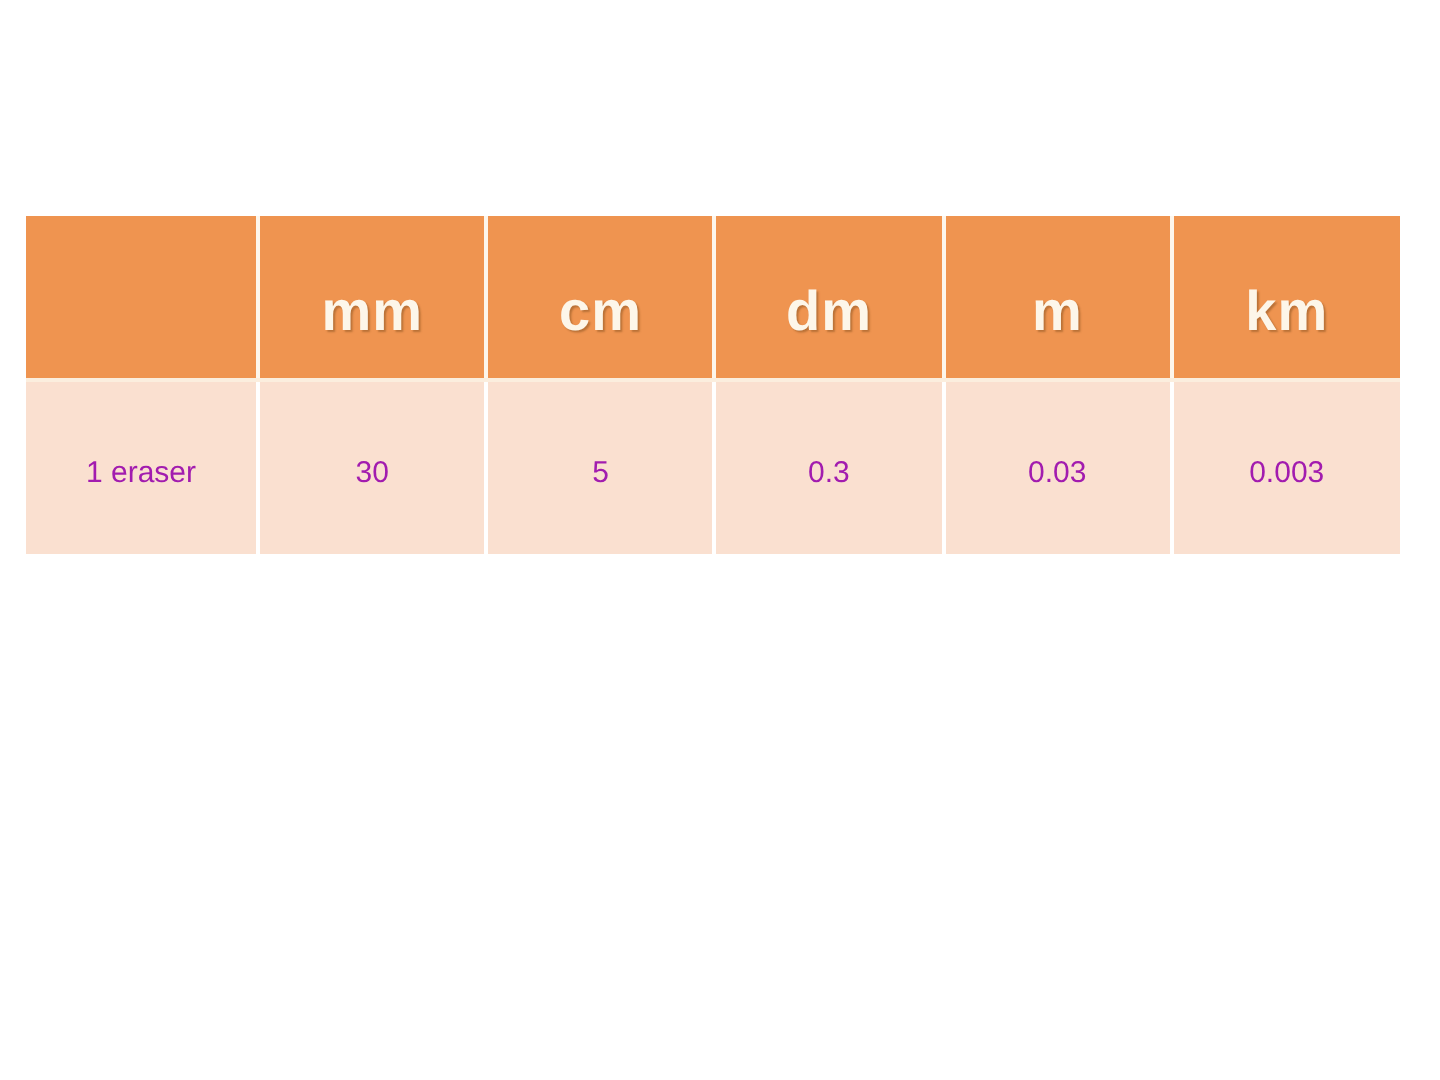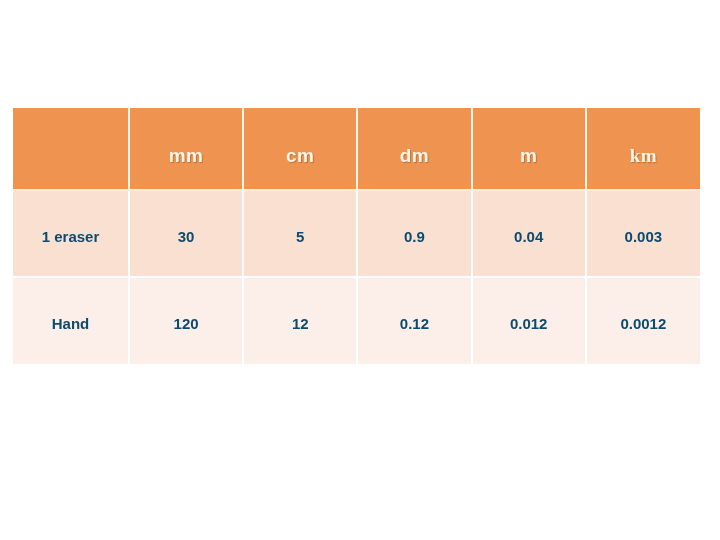--- a/index.html
+++ b/index.html
@@ -43,30 +43,29 @@
     height: 82px;
   }
   #conversion-table thead th {
     background: #ef9450;
     border-right: 2px solid #fdf6ec;
     border-bottom: 2px solid #fbeede;
     padding: 0;
     margin: 0;
     vertical-align: middle;
     text-align: center;
-    font-size: 19px;
+    font-size: 28px;
     font-weight: bold;
     color: #fdf6e9;
     letter-spacing: 0.5px;
     text-shadow: 1px 1px 1px rgba(120, 70, 25, 0.45);
     line-height: 1;
   }
   #conversion-table thead th:last-child {
     border-right: none;
-    font-family: Liberation Serif, serif;
   }
   #conversion-table thead th .hcell {
     display: block;
     padding-top: 14px;   
   }
   #conversion-table thead th.corner-cell {
     text-shadow: none;
   }
 
   
@@ -77,22 +76,22 @@
   #conversion-table tbody tr.row-b td { background: #fcefea; }
 
   #conversion-table tbody td {
     border-right: 2px solid #ffffff;
     border-bottom: 2px solid #ffffff;
     padding: 0;
     margin: 0;
     vertical-align: middle;
     text-align: center;
     font-size: 15px;
-    font-weight: bold;
-    color: #0c4a6e;
+    font-weight: normal;
+    color: #a21caf;
     line-height: 1;
   }
   #conversion-table tbody td:last-child {
     border-right: none;
   }
   #conversion-table tbody tr:last-child td {
     border-bottom: none;
   }
   #conversion-table tbody td .bcell {
     display: block;
@@ -146,47 +145,27 @@
         <td class="label-cell">
           <span class="bcell">1 eraser</span>
         </td>
         <td>
           <span class="bcell">30</span>
         </td>
         <td>
           <span class="bcell">5</span>
         </td>
         <td>
-          <span class="bcell">0.9</span>
+          <span class="bcell">0.3</span>
         </td>
         <td>
-          <span class="bcell">0.04</span>
+          <span class="bcell">0.03</span>
         </td>
         <td>
           <span class="bcell">0.003</span>
         </td>
       </tr>
 
-      <tr class="row-b">
-        <td class="label-cell">
-          <span class="bcell">Hand</span>
-        </td>
-        <td>
-          <span class="bcell">120</span>
-        </td>
-        <td>
-          <span class="bcell">12</span>
-        </td>
-        <td>
-          <span class="bcell">0.12</span>
-        </td>
-        <td>
-          <span class="bcell">0.012</span>
-        </td>
-        <td>
-          <span class="bcell">0.0012</span>
-        </td>
-      </tr>
 
     </tbody>
   </table>
 
 </div>
 
 </body></html>

